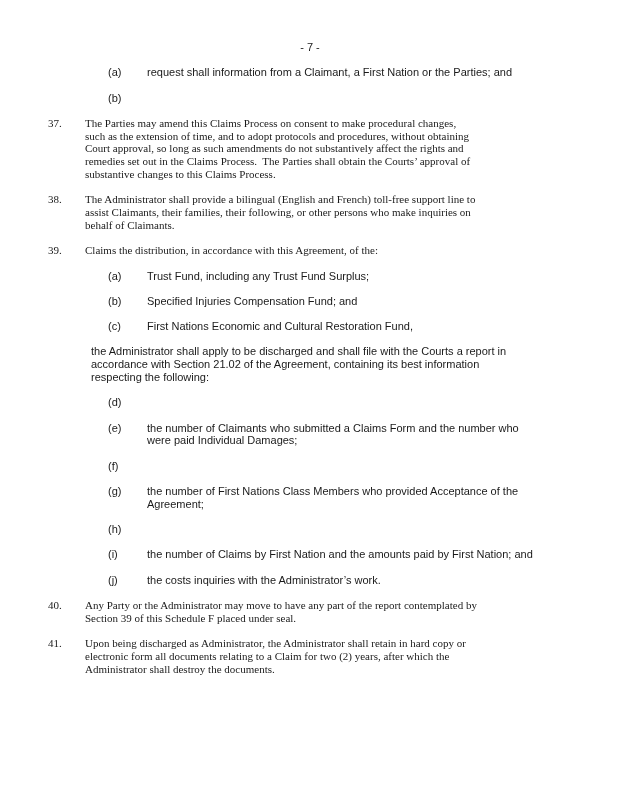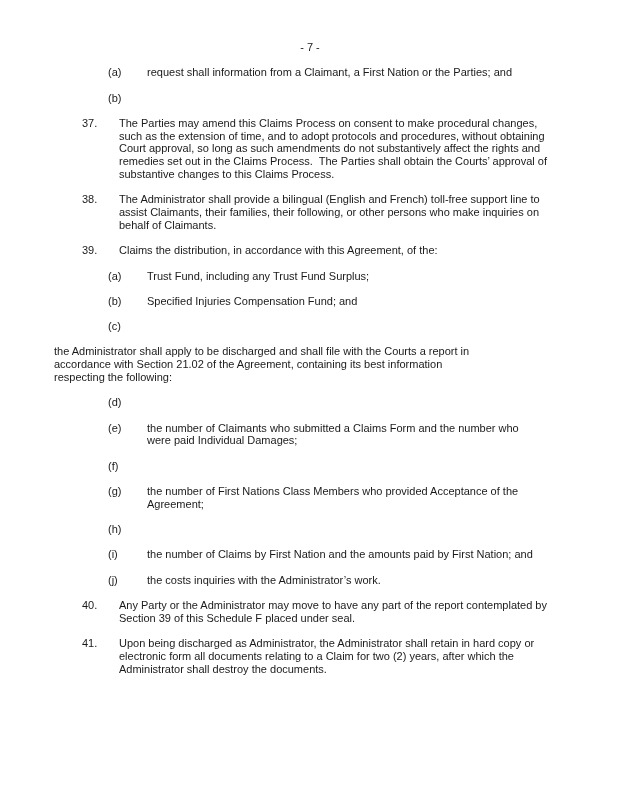--- a/index.html
+++ b/index.html
@@ -34,25 +34,25 @@
     display: flex;
     margin-top: 12.5px;
   }
   .row .marker {
     flex: 0 0 auto;
   }
   .row .text {
     flex: 0 1 auto;
     white-space: pre-wrap;
   }
-  .row.main { padding-left: 82px; }
+  .row.main { padding-left: 48px; font-family: Liberation Serif, serif; }
   .row.main .marker { width: 37px; }
   .row.sub { padding-left: 108px; }
   .row.sub .marker { width: 39px; }
-  .row.cont { padding-left: 54px; }
+  .row.cont { padding-left: 91px; }
   .row.cont .marker { width: 0; }
 </style>
 </head>
 <body>
 
 <div class="page">
 
   <div class="page-number">- 7 -</div>
 
   <div class="row sub">
@@ -90,20 +90,21 @@
     <span class="text">Trust Fund, including any Trust Fund Surplus;</span>
   </div>
 
   <div class="row sub">
     <span class="marker">(b)</span>
     <span class="text">Specified Injuries Compensation Fund; and</span>
   </div>
 
   <div class="row sub">
     <span class="marker">(c)</span>
+    <span class="text">First Nations Economic and Cultural Restoration Fund,</span>
   </div>
 
   <div class="row cont">
     <span class="marker"></span>
     <span class="text">the Administrator shall apply to be discharged and shall file with the Courts a report in
 accordance with Section 21.02 of the Agreement, containing its best information
 respecting the following:</span>
   </div>
 
   <div class="row sub">

